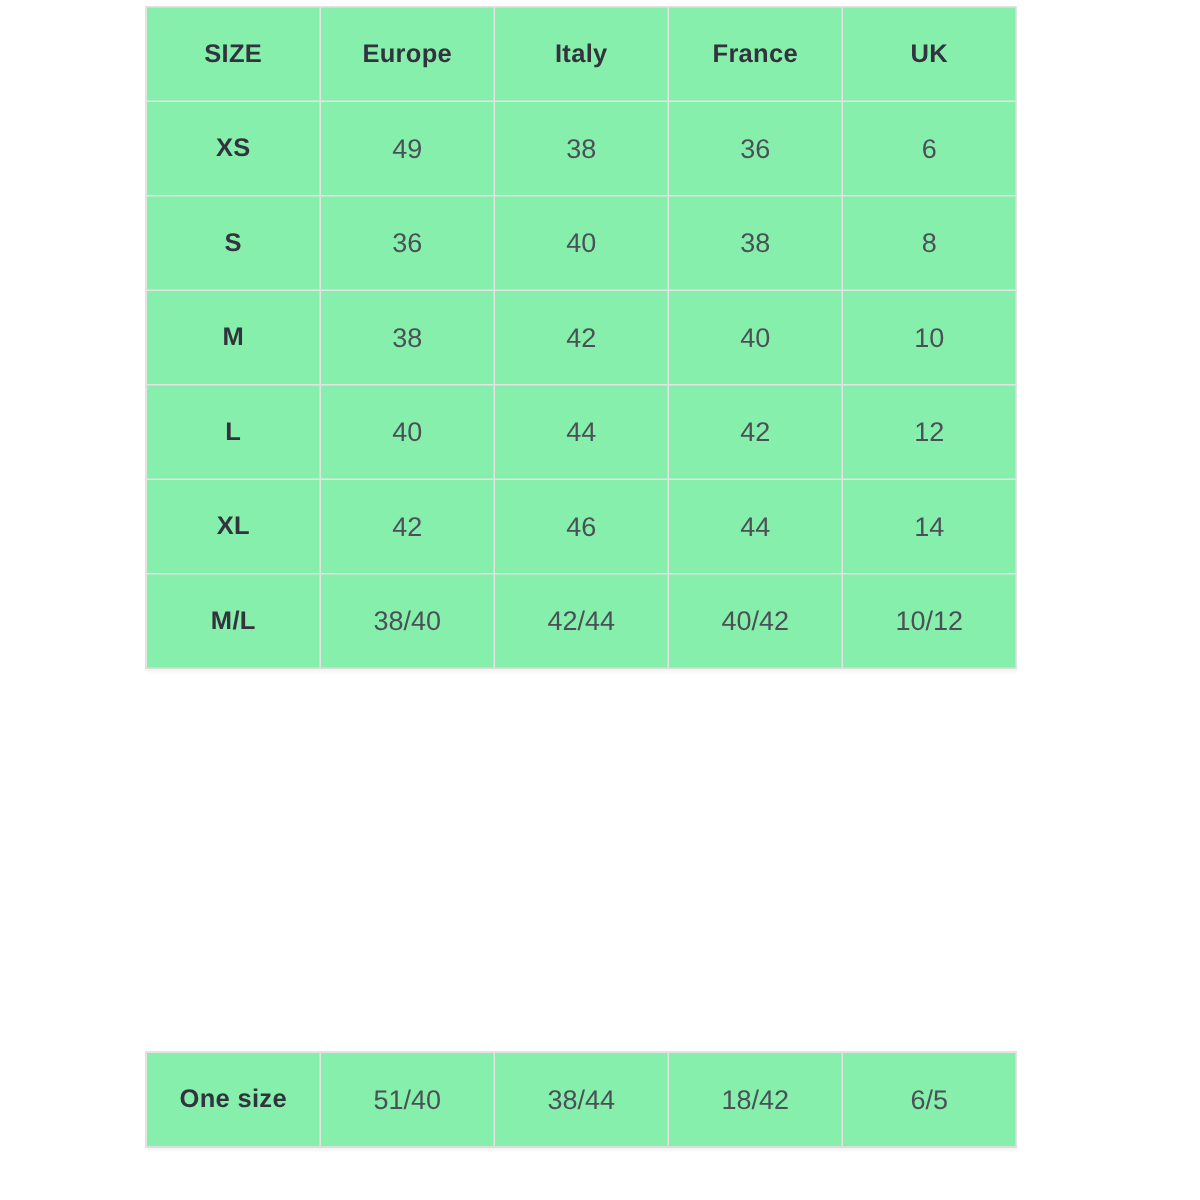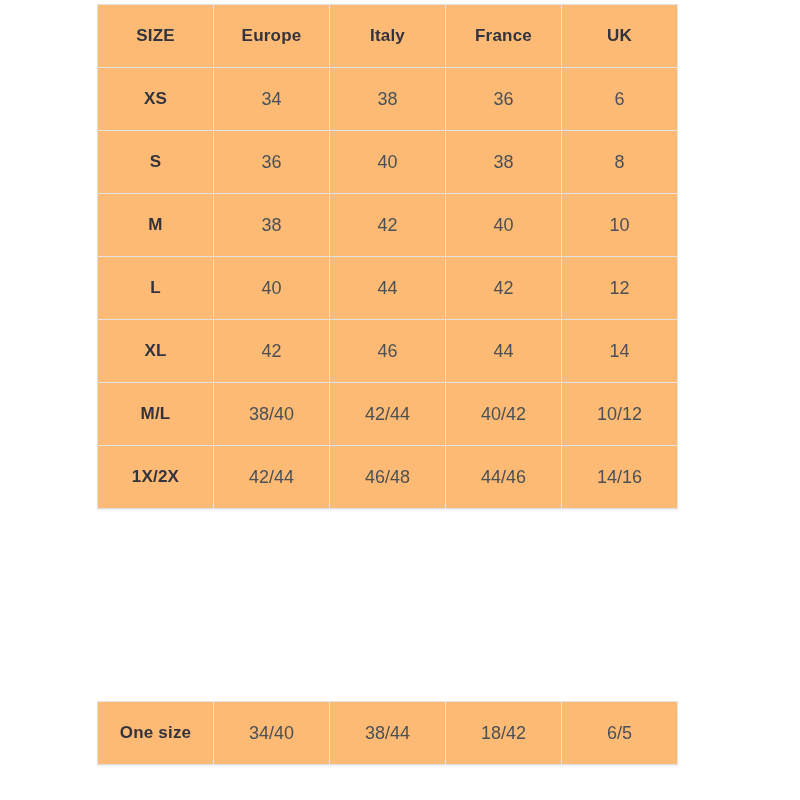--- a/index.html
+++ b/index.html
@@ -15,21 +15,21 @@
     width: 800px;
     height: 800px;
     background: #ffffff;
   }
   table.size-table {
     position: absolute;
     left: 97px;
     width: 581px;
     border-collapse: collapse;
     table-layout: fixed;
-    background: #fdba74;
+    background: #86efac;
     box-shadow: 0 2px 2px rgba(0,0,0,0.05);
   }
   table.size-table.main { top: 4px; }
   table.size-table.special { top: 667px; margin-top: 34px; }
   table.size-table th,
   table.size-table td {
     border: 1px solid #e3e3e3;
     height: 62px;
     text-align: center;
     vertical-align: middle;
@@ -61,21 +61,21 @@
     <tbody>
         <tr>
       <th class="head-cell">SIZE</th>
       <th class="head-cell">Europe</th>
       <th class="head-cell">Italy</th>
       <th class="head-cell">France</th>
       <th class="head-cell">UK</th>
     </tr>
     <tr>
       <td class="label-cell">XS</td>
-      <td class="value-cell">34</td>
+      <td class="value-cell">49</td>
       <td class="value-cell">38</td>
       <td class="value-cell">36</td>
       <td class="value-cell">6</td>
     </tr>
     <tr>
       <td class="label-cell">S</td>
       <td class="value-cell">36</td>
       <td class="value-cell">40</td>
       <td class="value-cell">38</td>
       <td class="value-cell">8</td>
@@ -101,35 +101,28 @@
       <td class="value-cell">44</td>
       <td class="value-cell">14</td>
     </tr>
     <tr>
       <td class="label-cell">M/L</td>
       <td class="value-cell">38/40</td>
       <td class="value-cell">42/44</td>
       <td class="value-cell">40/42</td>
       <td class="value-cell">10/12</td>
     </tr>
-    <tr>
-      <td class="label-cell">1X/2X</td>
-      <td class="value-cell">42/44</td>
-      <td class="value-cell">46/48</td>
-      <td class="value-cell">44/46</td>
-      <td class="value-cell">14/16</td>
-    </tr>
   </tbody>
     </table>
 
   <table class="size-table special">
     <tbody>
         <tr>
       <td class="label-cell">One size</td>
-      <td class="value-cell">34/40</td>
+      <td class="value-cell">51/40</td>
       <td class="value-cell">38/44</td>
       <td class="value-cell">18/42</td>
       <td class="value-cell">6/5</td>
     </tr>
   </tbody>
     </table>
 
 </div>
 
 </body></html>

